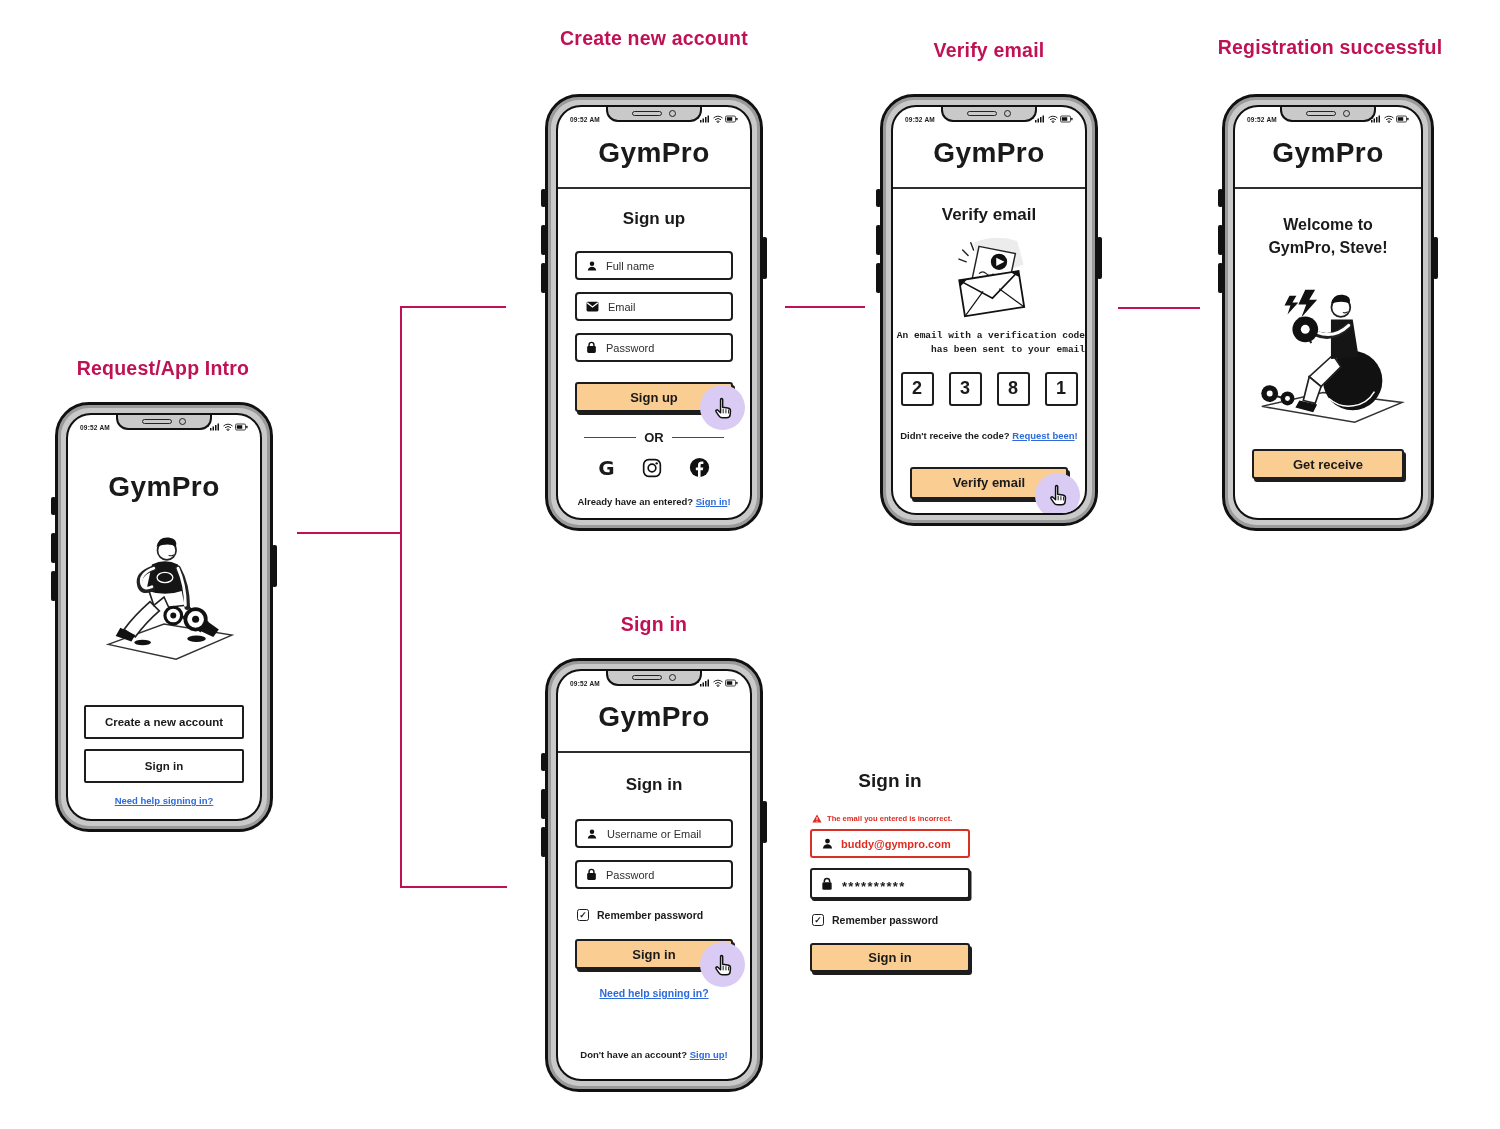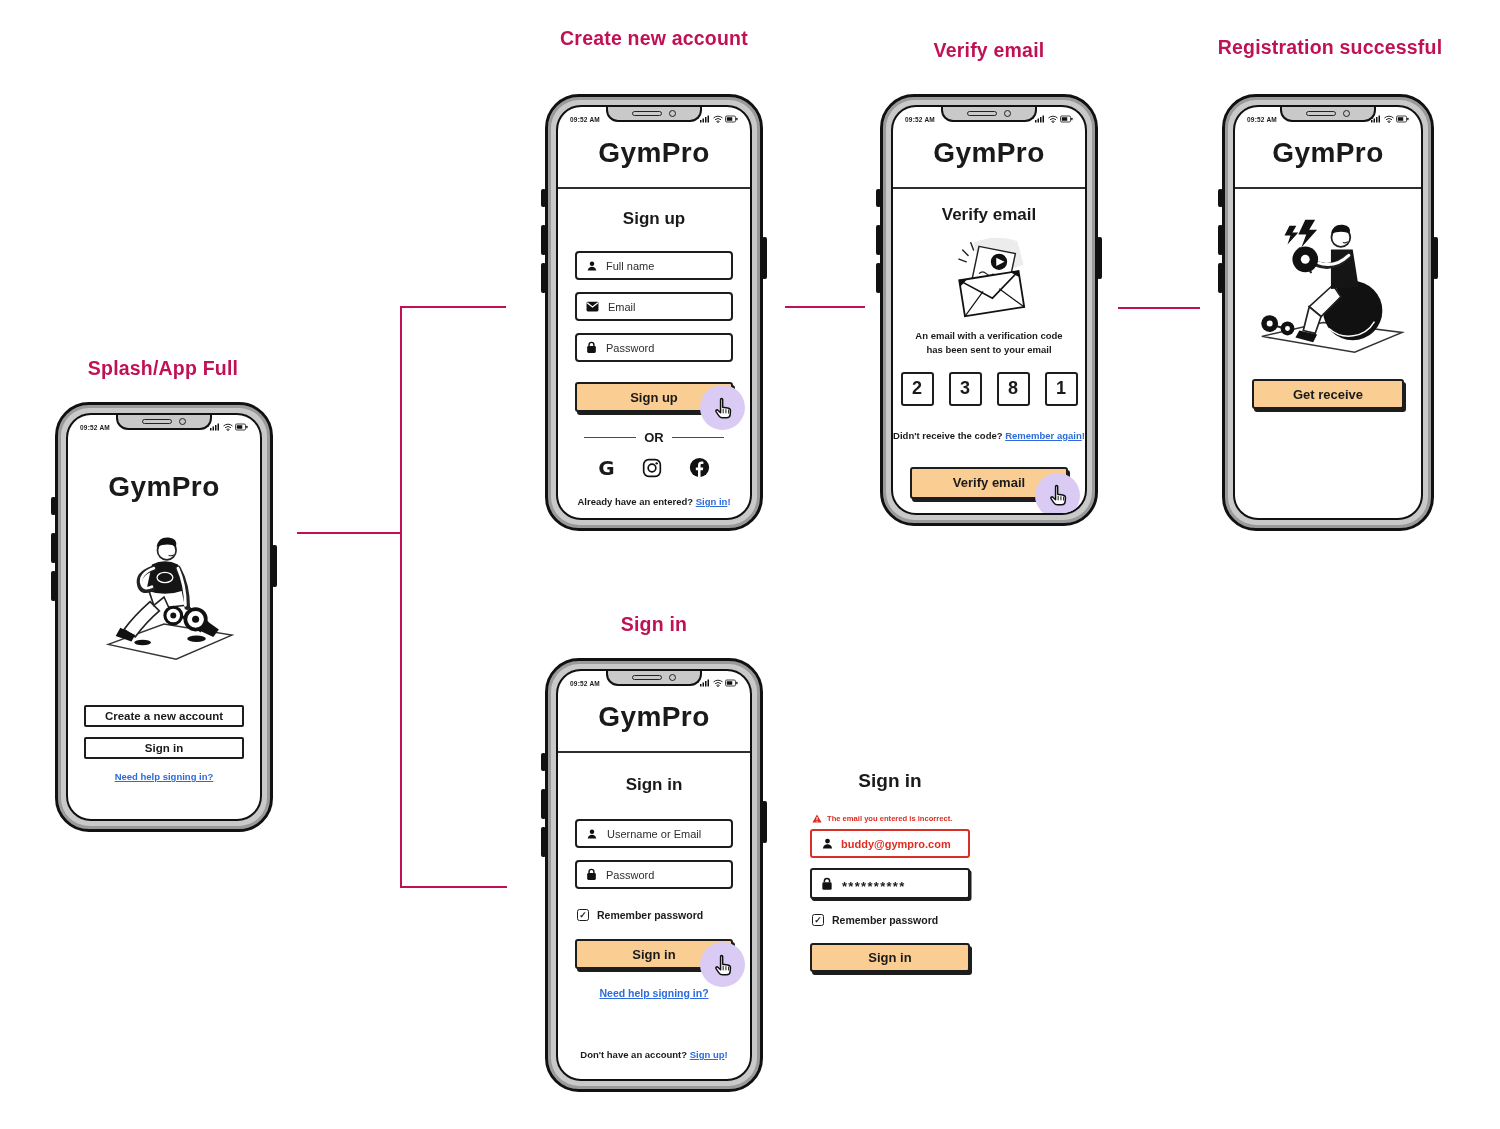--- a/index.html
+++ b/index.html
@@ -51,34 +51,34 @@
   .ordiv .ln{flex:1;height:1.5px;background:#4a4a4a;}
   .ordiv .ortext{font-size:13px;font-weight:700;}
   .socialrow{display:flex;justify-content:center;align-items:center;gap:27px;margin-top:12px;}
   .gletter{font-size:20px;font-weight:700;font-family:"DejaVu Sans",sans-serif;line-height:1;cursor:pointer;}
 
   .footnote{margin-top:18px;text-align:center;font-size:9.5px;font-weight:600;}
   .link{color:var(--blue);text-decoration:underline;font-weight:700;cursor:pointer;}
   .linksuffix{color:var(--blue);font-weight:700;}
   .centerlink{display:block;margin-top:18px;text-align:center;font-size:10.5px;}
 
-  .infotext{margin-top:10px;text-align:center;font-size:9.5px;font-weight:600;line-height:1.5;}
+  .infotext{margin-top:10px;text-align:right;font-size:9.5px;font-weight:600;line-height:1.5;font-family:Liberation Mono, monospace;}
   .codes{display:flex;justify-content:center;gap:15px;margin-top:14px;}
   .codebox{width:33px;height:34px;border:2px solid #1d1d1d;border-radius:3px;display:flex;
     align-items:center;justify-content:center;font-size:18px;font-weight:700;cursor:pointer;}
   .resend{margin-top:24px;text-align:center;font-size:9.5px;font-weight:600;}
 
   .welcome{margin-top:24px;text-align:center;font-size:16px;font-weight:700;line-height:1.45;}
 
   .checkrow{display:flex;align-items:center;gap:8px;margin:20px 19px 0;}
   .cbox{width:12px;height:12px;border:1.7px solid #1d1d1d;border-radius:2.5px;display:flex;
     align-items:center;justify-content:center;font-size:9px;font-weight:700;cursor:pointer;}
   .clabel{font-size:10.5px;font-weight:600;}
 
-  .obtn{margin:10px 16px 0;height:22px;border:2px solid #1d1d1d;border-radius:2px;background:#fff;
+  .obtn{margin:10px 16px 0;height:34px;border:2px solid #1d1d1d;border-radius:2px;background:#fff;
     display:flex;align-items:center;justify-content:center;font-size:11.5px;font-weight:600;cursor:pointer;}
   .obtn.first{margin-top:38px;}
 
   .illus{display:block;margin:0 auto;}
 
   
   .errpanel{position:absolute;left:810px;top:770px;width:160px;}
   .errheading{text-align:center;font-size:19px;font-weight:700;}
   .errrow{display:flex;align-items:center;gap:5px;margin-top:22px;padding-left:2px;}
   .errtext{font-size:7.6px;font-weight:700;color:var(--red);}
@@ -90,21 +90,21 @@
   .stars{font-size:13px;font-weight:700;letter-spacing:1.3px;padding-top:6px;}
   .errpanel .checkrow{margin:15px 2px 0;}
   .errpanel .btnrow{margin:17px 0 0;}
   .errpanel .btn{height:29px;}
 </style>
 </head>
 <body>
 
 <div class="canvas">
 
-  <div class="flowlabel" style="left:60px;top:357px;width:206px;">Splash/App Full</div>
+  <div class="flowlabel" style="left:60px;top:357px;width:206px;">Request/App Intro</div>
   <div class="flowlabel" style="left:548px;top:27px;width:212px;">Create new account</div>
   <div class="flowlabel" style="left:876px;top:39px;width:226px;">Verify email</div>
   <div class="flowlabel" style="left:1205px;top:36px;width:250px;">Registration successful</div>
   <div class="flowlabel" style="left:545px;top:613px;width:218px;">Sign in</div>
 
   <div class="cline" style="left:297px;top:532px;width:104px;height:2px;"></div>
   <div class="cline" style="left:400px;top:306px;width:2px;height:582px;"></div>
   <div class="cline" style="left:402px;top:306px;width:104px;height:2px;"></div>
   <div class="cline" style="left:402px;top:886px;width:105px;height:2px;"></div>
   <div class="cline" style="left:785px;top:306px;width:80px;height:2px;"></div>
@@ -310,21 +310,21 @@
         <div>has been sent to your email</div>
       </div>
       <div class="codes">
         <div class="codebox">2</div>
         <div class="codebox">3</div>
         <div class="codebox">8</div>
         <div class="codebox">1</div>
       </div>
       <div class="resend">
         <span>Didn't receive the code?</span>
-        <a class="link">Remember again</a><span class="linksuffix">!</span>
+        <a class="link">Request been</a><span class="linksuffix">!</span>
       </div>
       <div class="btnrow" style="margin-top:26px;">
         <div class="btn" style="height:32px;">Verify email</div>
         <span class="cursor" style="top:6px;">
           <svg width="26" height="26" viewBox="0 0 32 32">
               <path d="M13 5.5c0-1.6 2.6-1.6 2.6 0V15l6.2.9c2.3.3 3.6 1.7 3.4 4l-.4 4.2c-.2 2.3-1.9 3.9-4.3 3.9h-5.2c-1.9 0-3.3-.8-4.3-2.3l-3.6-5.2c-1-1.5 1-2.9 2.3-1.7l3.3 3z" fill="#fff" stroke="#111" stroke-width="1.8" stroke-linejoin="round"></path>
               <path d="M16.2 17v5.5M19.6 17.5V22.5M22.9 18v4.8" stroke="#111" stroke-width="1.2" fill="none"></path>
             </svg>
         </span>
       </div>
@@ -356,20 +356,24 @@
               <rect x="22.5" y="4.5" width="2.5" height="5" rx="1" fill="#111"></rect>
             </svg>
         </span>
       </div>
       <div class="notch">
           <span class="speaker"></span>
           <span class="camera"></span>
         </div>
       <div class="apptitle">GymPro</div>
       <div class="hdiv"></div>
+      <div class="welcome">
+        <div>Welcome to</div>
+        <div>GymPro, Steve!</div>
+      </div>
       <svg class="illus" style="margin-top:16px;" width="168" height="160" viewBox="0 0 170 160">
         <path d="M18 132 L80 118 L160 128 L112 148 Z" fill="#fff" stroke="#333" stroke-width="1.5"></path>
         <circle cx="110" cy="106" r="30" fill="#111"></circle>
         <path d="M84 94 a30 30 0 0 1 28 -17" stroke="#fff" stroke-width="1.5" fill="none"></path>
         <path d="M86 124 a30 30 0 0 0 46 -7" stroke="#fff" stroke-width="1.5" fill="none"></path>
         <path d="M90 80 L66 102 L78 112 L98 92 Z" fill="#fff" stroke="#222" stroke-width="1.7"></path>
         <path d="M66 102 L60 126 L72 129 L78 112 Z" fill="#fff" stroke="#222" stroke-width="1.7"></path>
         <path d="M56 126 L74 130 L70 138 L52 133 Z" fill="#111"></path>
         <path d="M88 44 L110 44 L116 82 L88 84 Z" fill="#151515"></path>
         <circle cx="98" cy="32" r="9.5" fill="#fff" stroke="#222" stroke-width="1.8"></circle>

